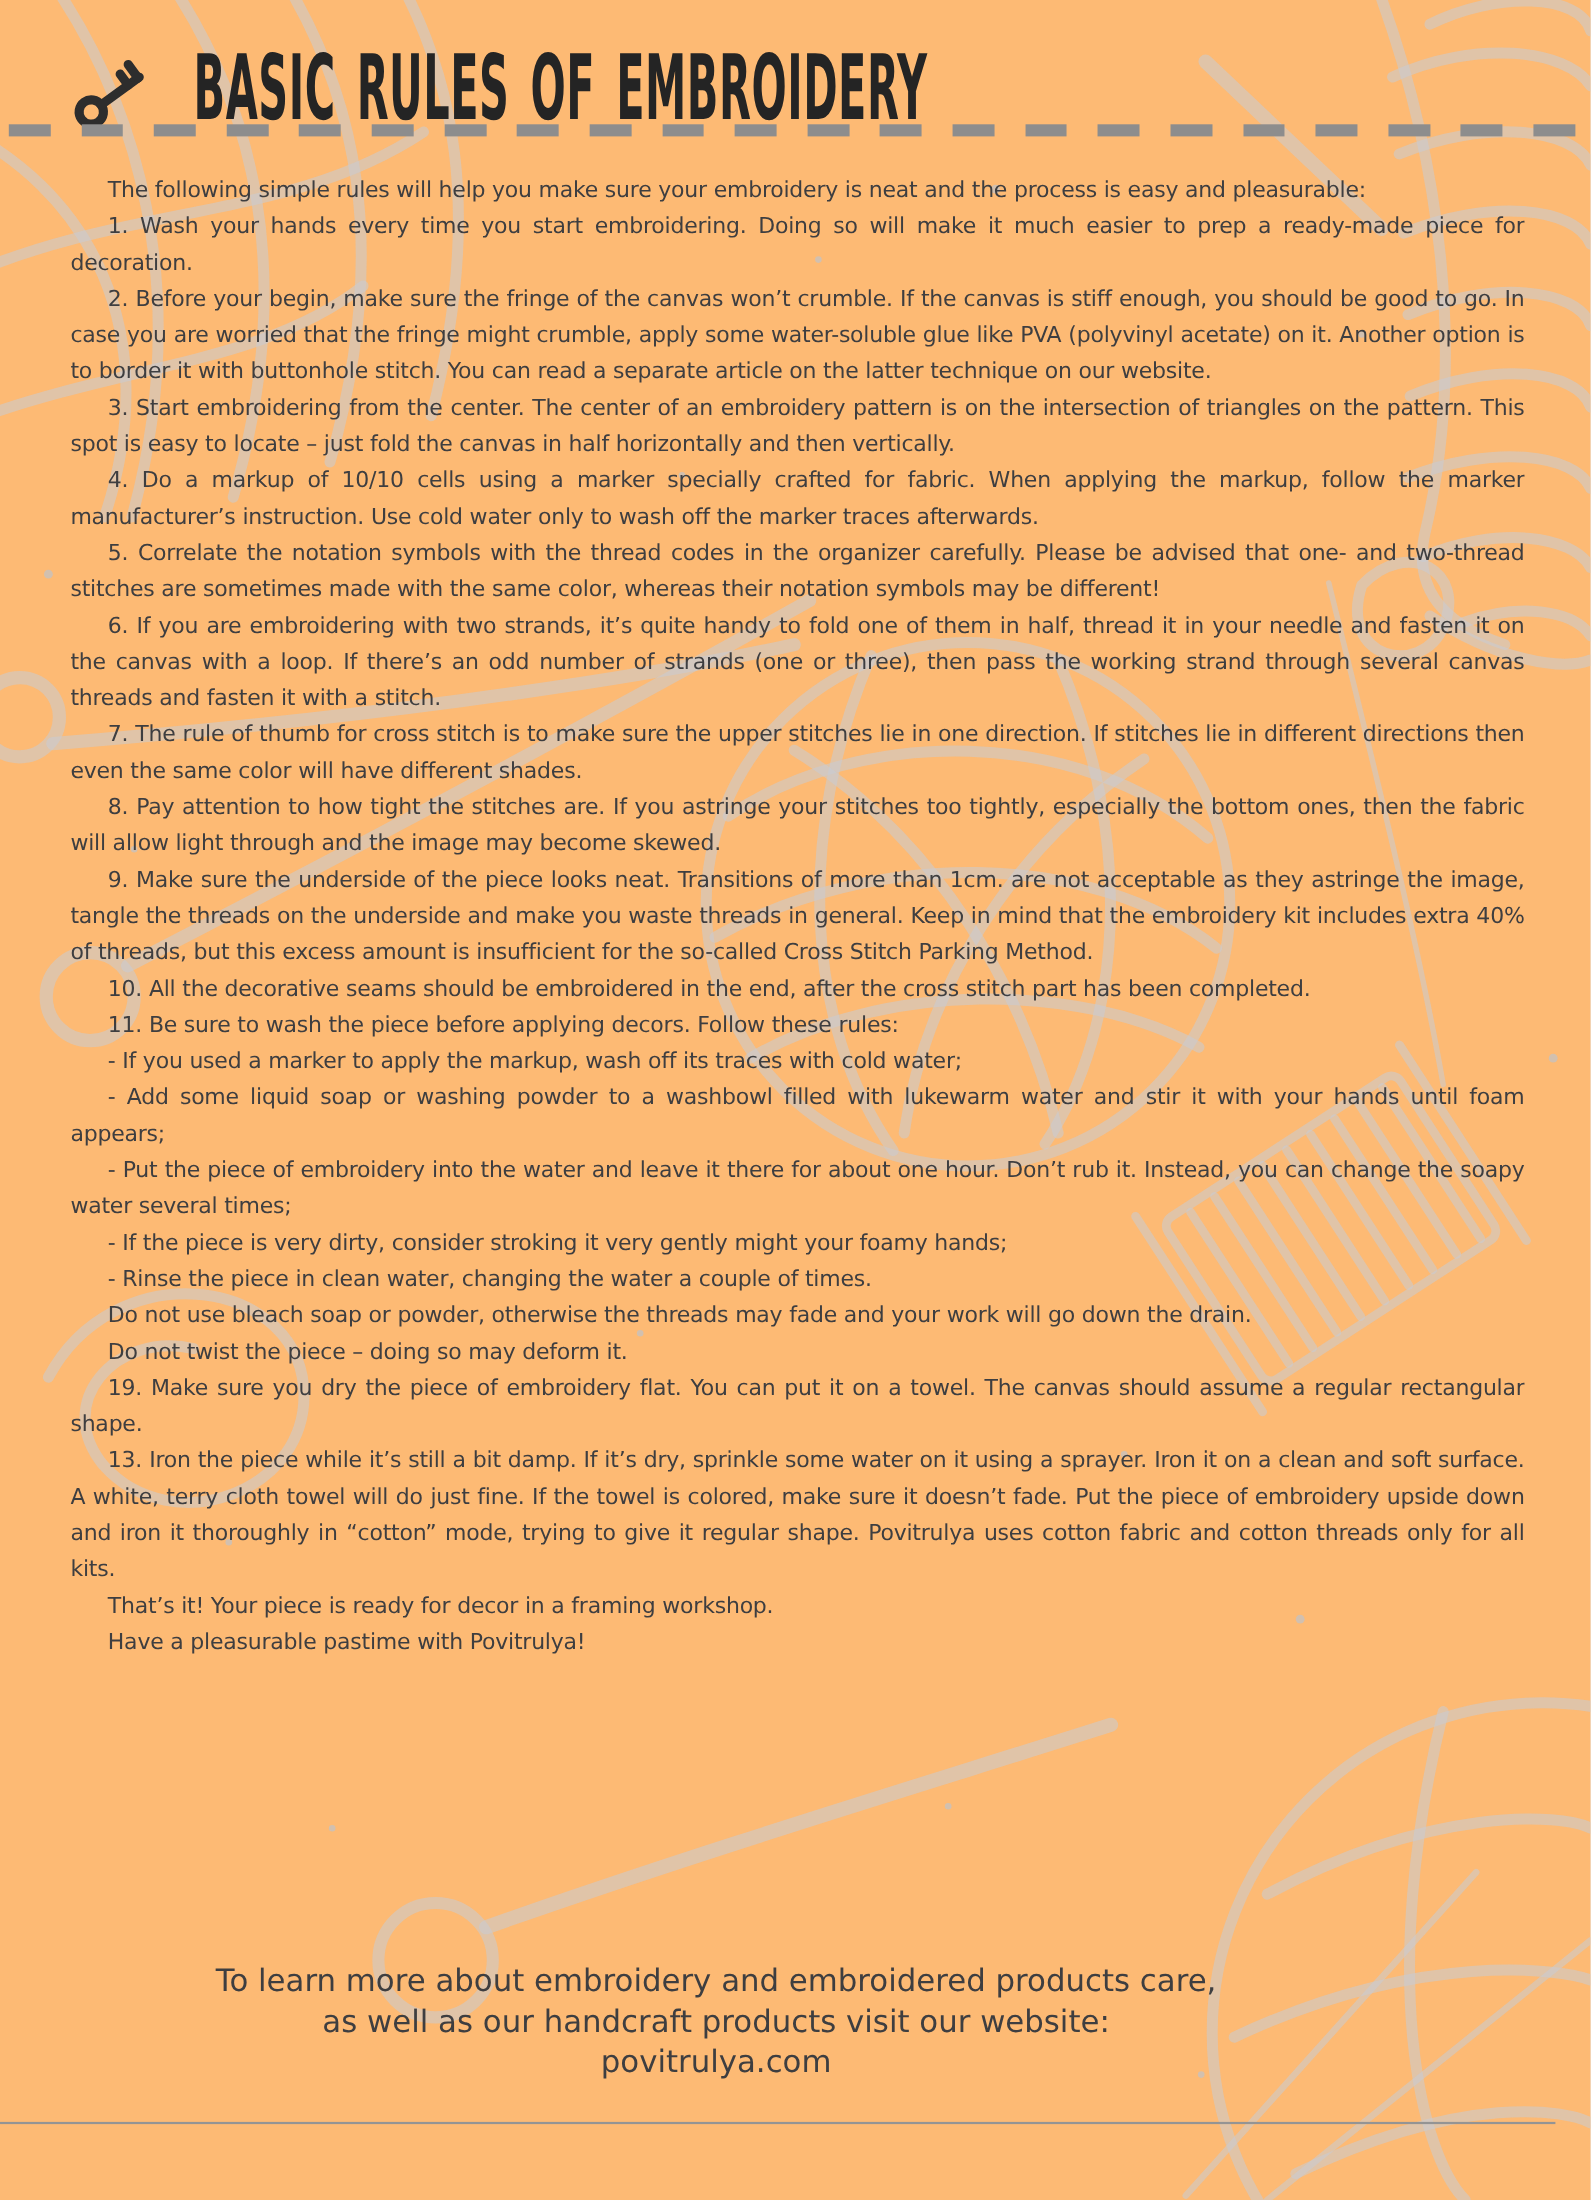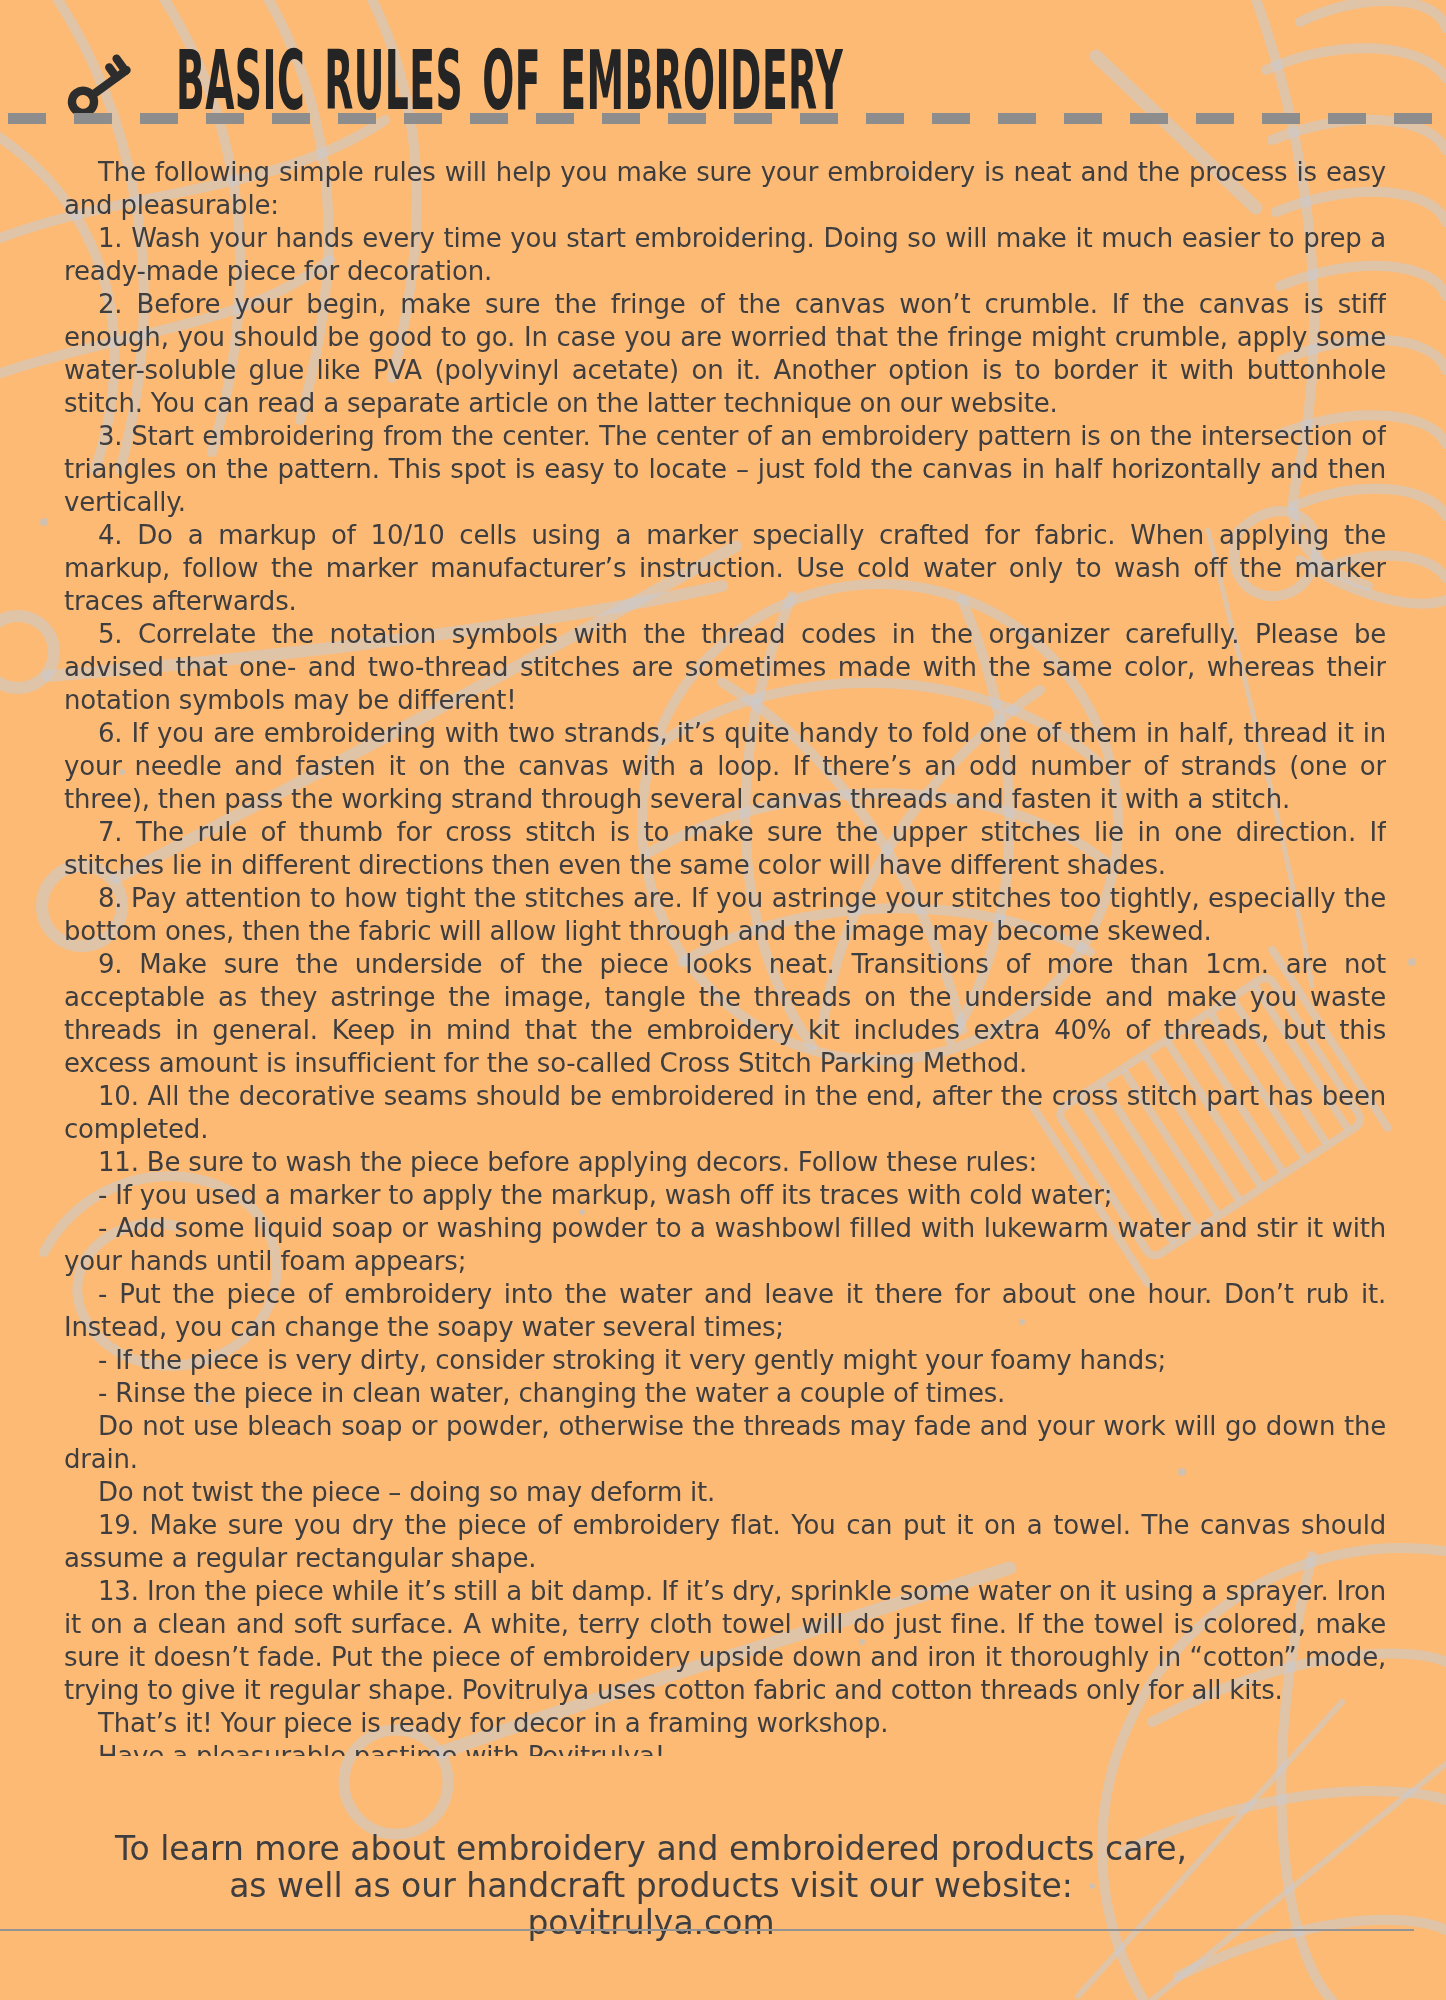--- a/index.html
+++ b/index.html
@@ -46,38 +46,37 @@
     background: repeating-linear-gradient(90deg, #8d8d8d 0 38px, transparent 38px 66px);
     background-position-x: 8px;
   }
   .content {
     position: absolute;
     top: 156px; left: 64px;
     width: 1322px;
     max-height: 1600px;
     overflow: hidden;
     color: #3e3e40;
-    font-size: 26px;
+    font-size: 20px;
     line-height: 33px;
     letter-spacing: -0.2px;
   }
   .content p.para {
     margin: 0;
     text-indent: 34px;
     text-align: justify;
   }
   .footer {
     position: absolute;
     top: 1782px; left: 0;
     width: 1302px;
     text-align: center;
     color: #3e3e40;
-    font-size: 33px;
+    font-size: 28px;
     line-height: 37px;
-    margin-top: 48px;
   }
   .footer p { margin: 0; }
   .scan-line {
     position: absolute;
     top: 1929px; left: 0;
     width: 1414px; height: 2px;
     background: #949494;
   }
 </style>
 </head>

